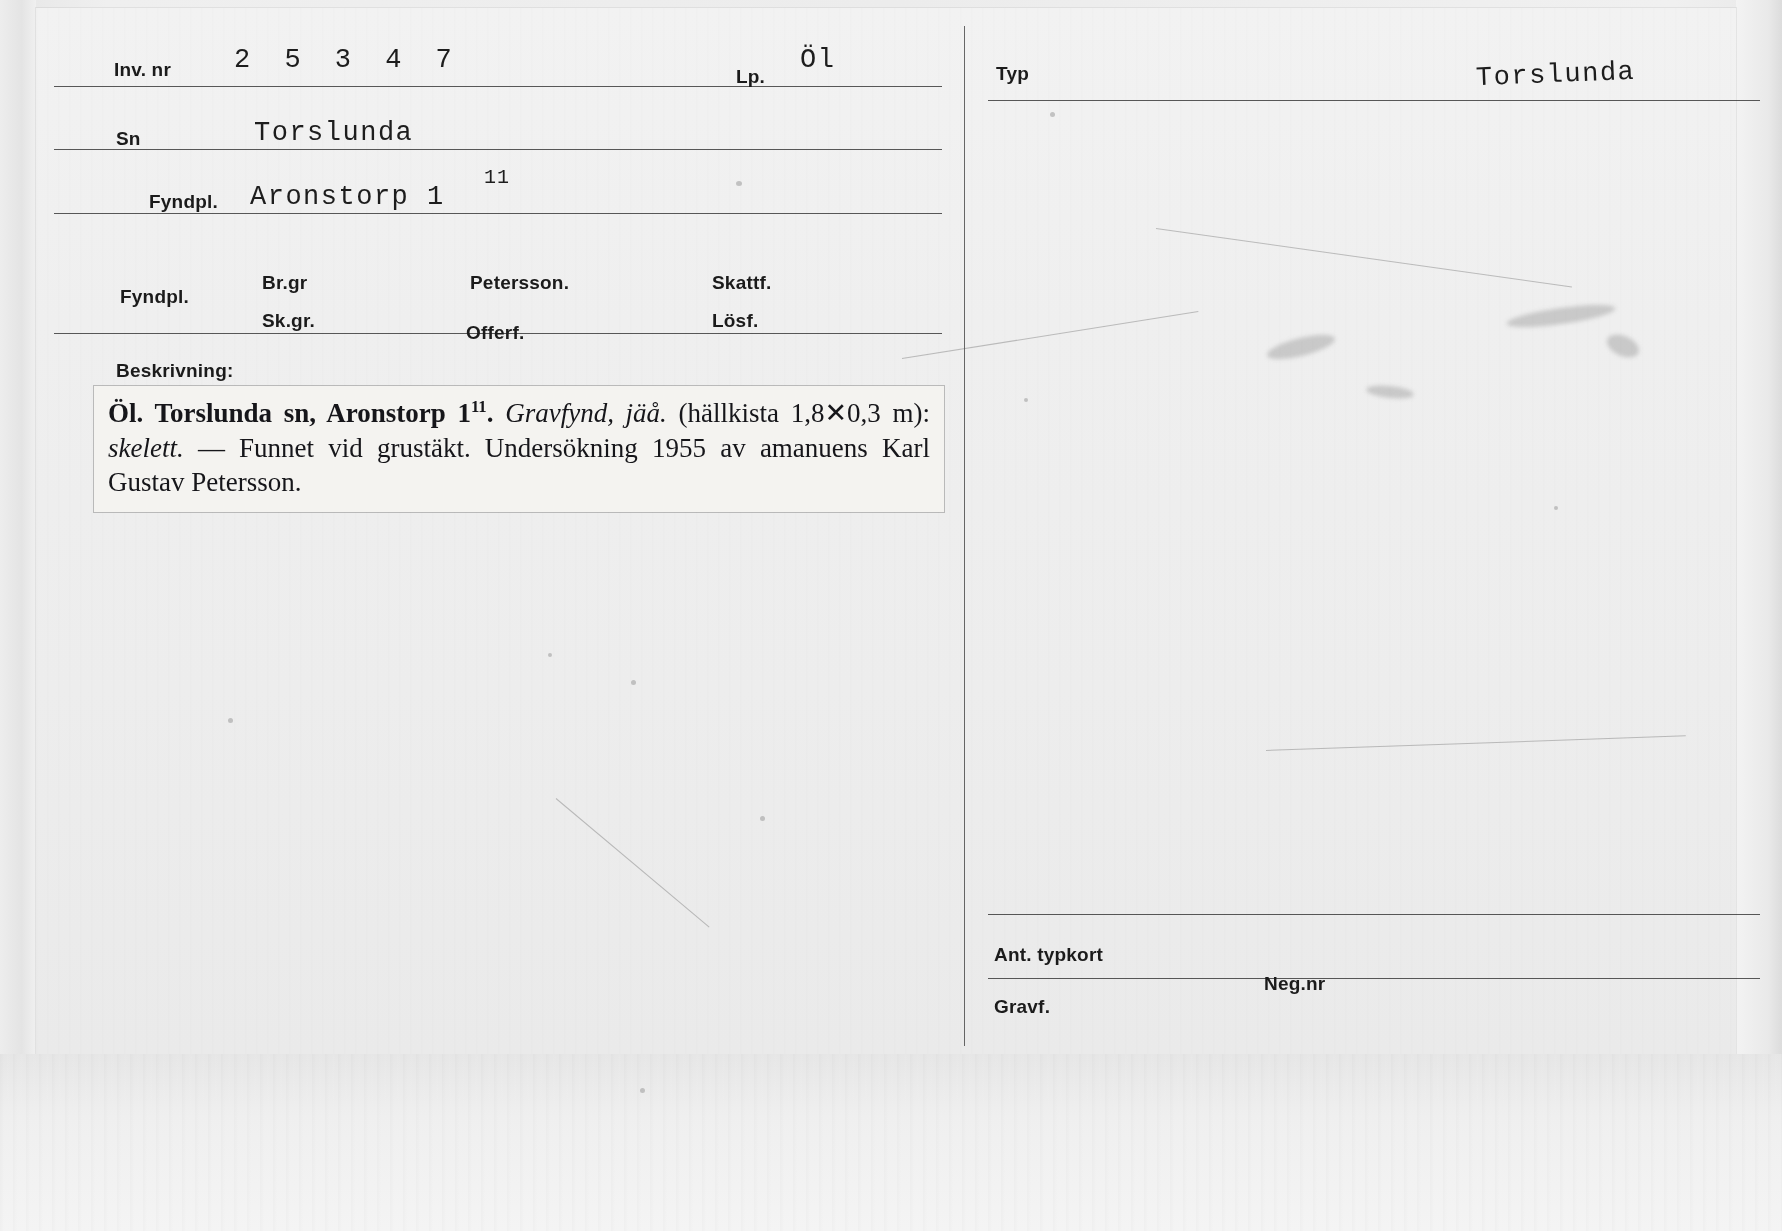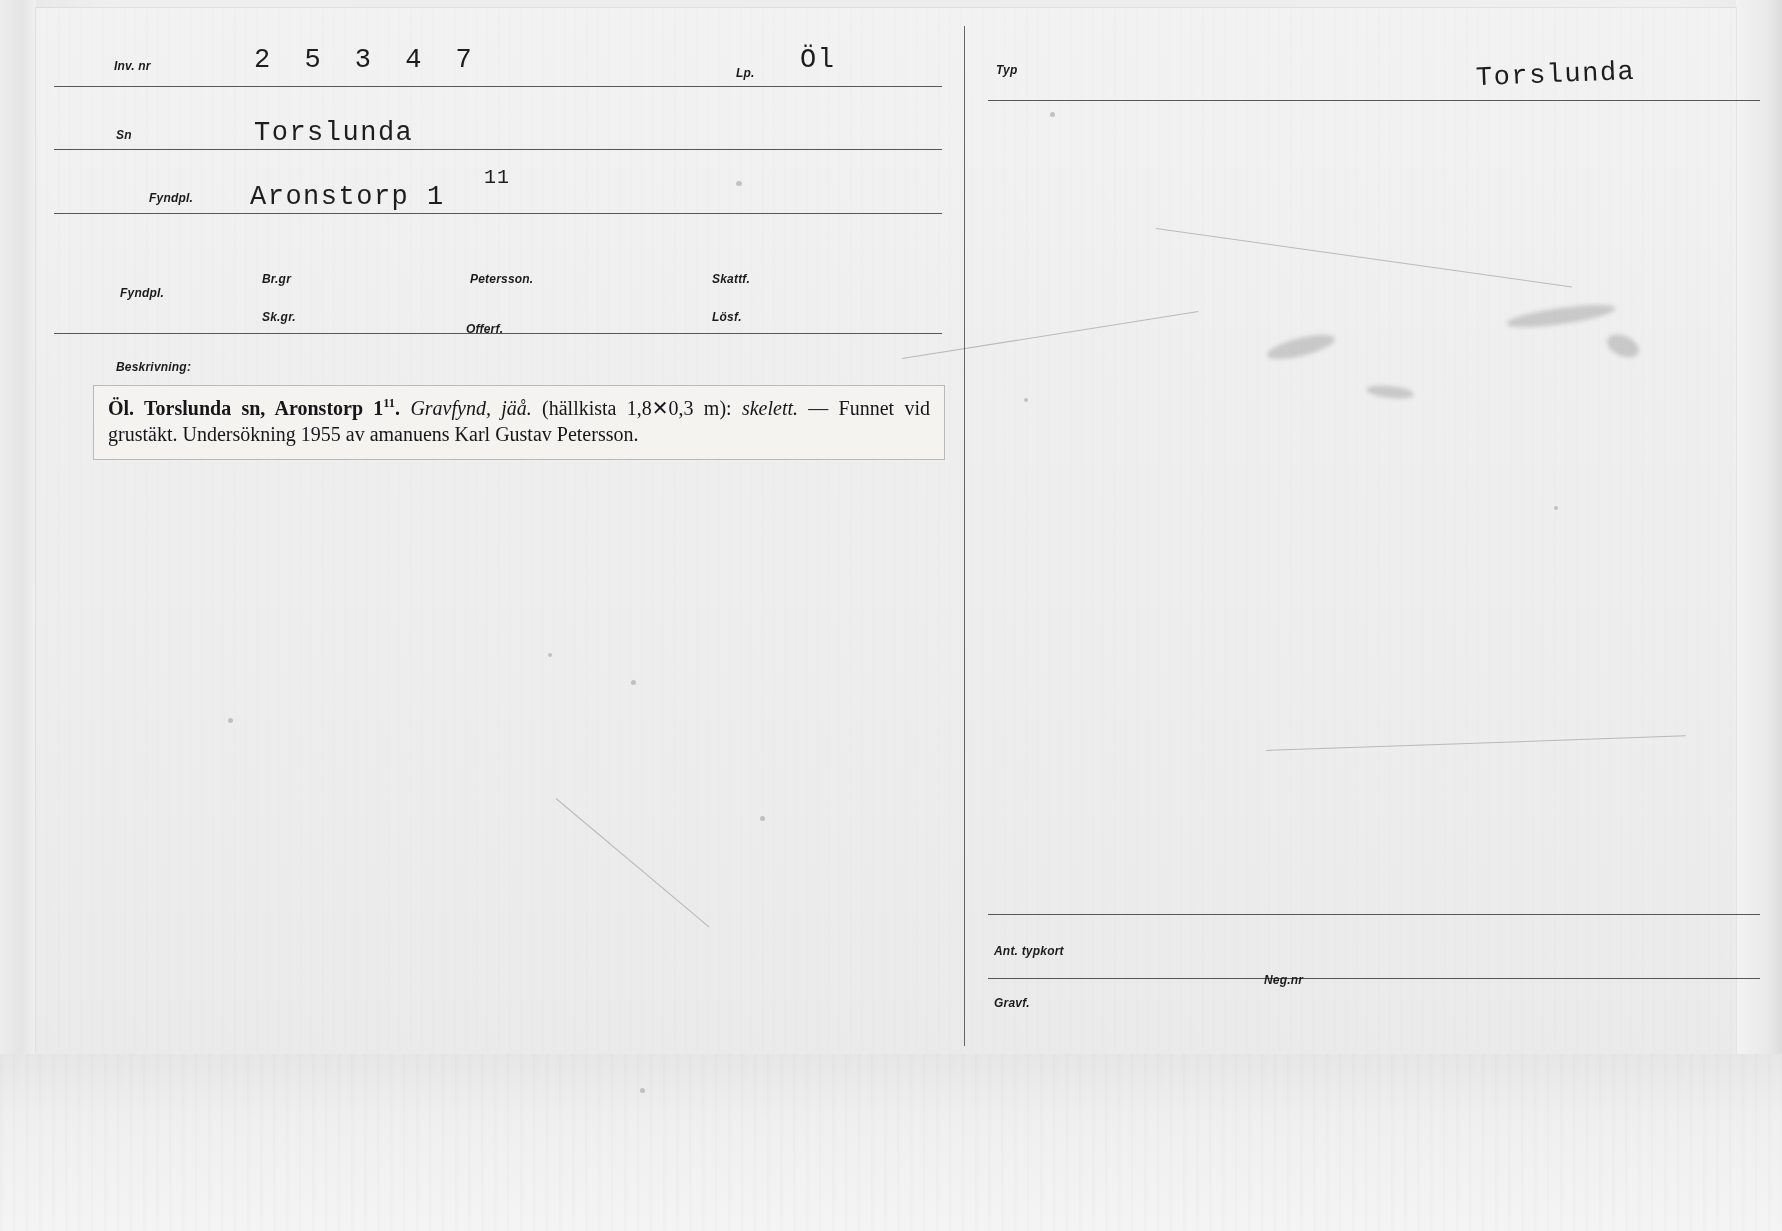--- a/index.html
+++ b/index.html
@@ -79,25 +79,24 @@
     width: 1px;
     background: #2b2b2b;
     opacity: 0.7;
   }
 
   
   .lbl {
     position: absolute;
     font-family: "Liberation Sans", sans-serif;
     font-weight: bold;
-    font-size: 12px;
+    font-size: 19px;
     color: #1b1b1b;
     letter-spacing: 0.2px;
     white-space: nowrap;
-    font-style: italic;
   }
 
   
   .tw {
     position: absolute;
     font-family: "Liberation Mono", monospace;
     font-size: 27px;
     color: #1d1d1d;
     white-space: nowrap;
     letter-spacing: 1.5px;
@@ -115,21 +114,21 @@
     top: 378px;
     width: 850px;
     background: #f4f3f0;
     box-shadow: 0 0 0 1px rgba(0,0,0,0.22);
     padding: 10px 14px 12px 14px;
     box-sizing: border-box;
   }
   #slip p {
     margin: 0;
     font-family: "Liberation Serif", serif;
-    font-size: 20px;
+    font-size: 27px;
     line-height: 1.28;
     color: #16161a;
     text-align: justify;
     text-justify: inter-word;
   }
   #slip b { font-weight: bold; }
   #slip i { font-style: italic; }
   sup { font-size: 0.62em; vertical-align: super; }
 
   
@@ -178,21 +177,21 @@
     <div class="lbl" style="left:226px; top:264px;text-align:center;">Br.gr</div>
     <div class="lbl" style="left:434px; top:264px;">Petersson.</div>
     <div class="lbl" style="left:676px; top:264px;">Skattf.</div>
 
     <div class="lbl" style="left:226px; top:302px;">Sk.gr.</div>
     <div class="lbl" style="left:430px; top:302px;margin-top:12px;">Offerf.</div>
     <div class="lbl" style="left:676px; top:302px;">Lösf.</div>
 
     <div class="lbl" style="left:80px; top:352px;">Beskrivning:</div>
 
-    <div class="tw wide" style="left:218px; top:37px;">2 5 3 4 7</div>
+    <div class="tw wide" style="left:198px; top:37px;">2 5 3 4 7</div>
     <div class="tw" style="left:764px; top:37px;">Öl</div>
     <div class="tw" style="left:218px; top:110px;">Torslunda</div>
     <div class="tw" style="left:214px; top:174px;">Aronstorp 1</div>
     <div class="tw sup" style="left:448px; top:158px;">11</div>
 
     <div id="slip">
       <p><b><span>Öl. Torslunda sn, Aronstorp 1</span><sup>11</sup><span>.</span></b> <i>Gravfynd, jäå.</i> <span>(hällkista 1,8✕0,3 m):</span> <i>skelett.</i> <span>— Funnet vid grustäkt. Undersökning 1955 av amanuens Karl Gustav Petersson.</span></p>
     </div>
 
     <div class="rule" style="left:952px; top:92px;  width:772px;"></div>

